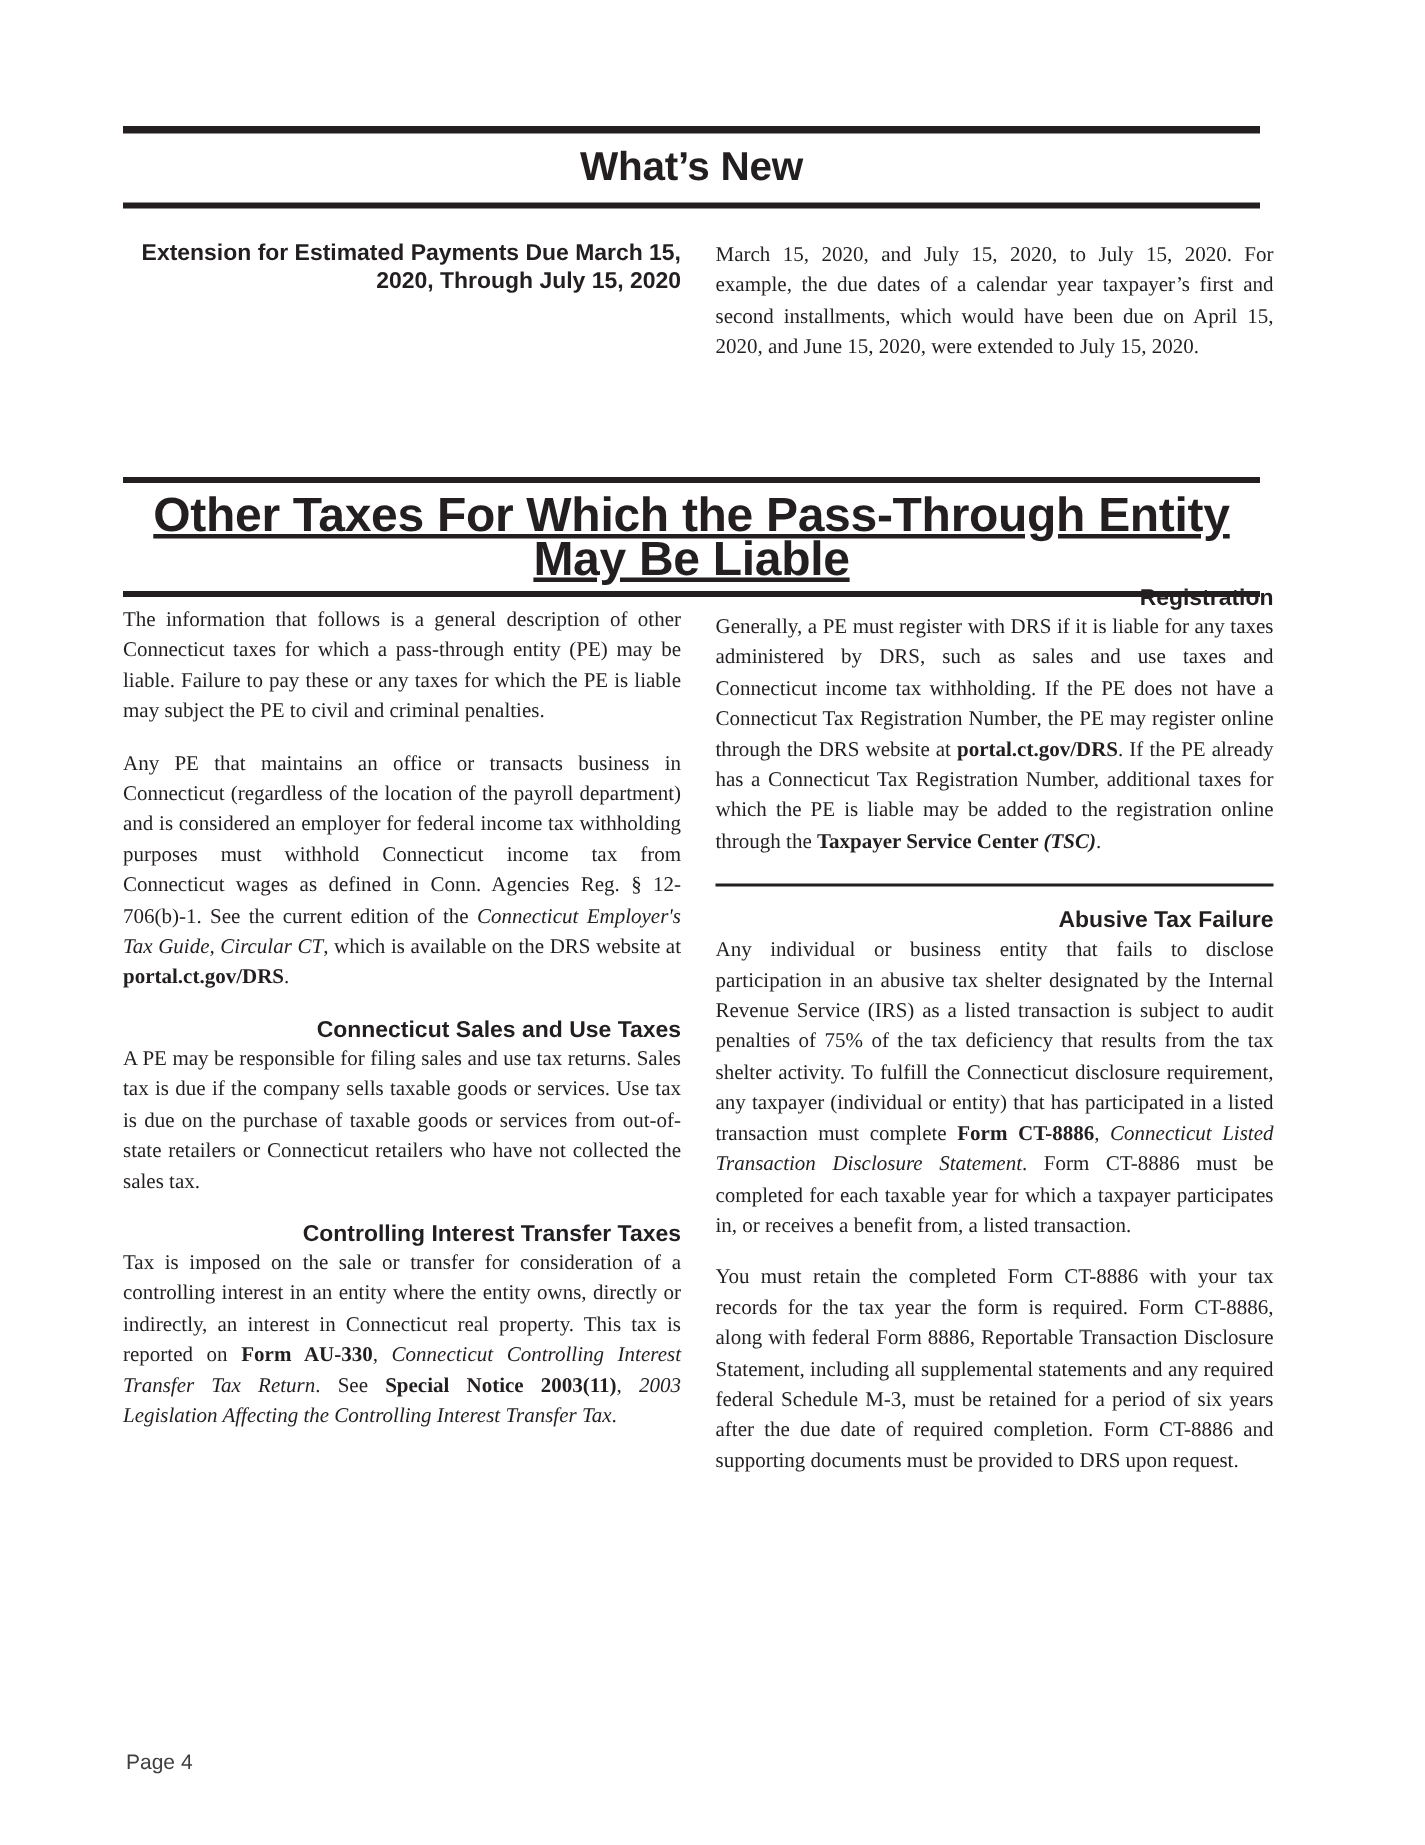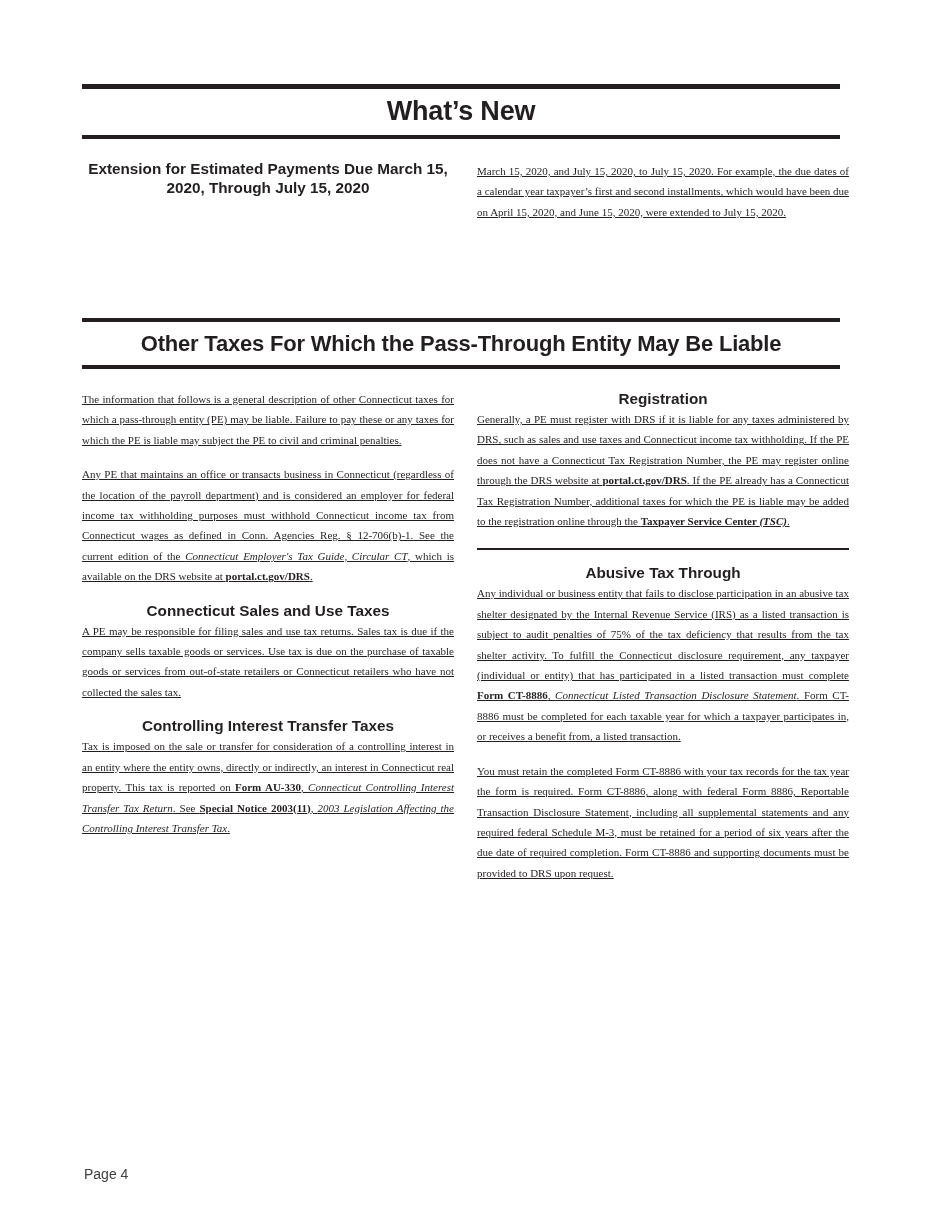--- a/index.html
+++ b/index.html
@@ -46,53 +46,53 @@
     text-align: center;
     color: #231f20;
     letter-spacing: -0.2px;
   }
   .banner-title.h1 {
     font-size: 27px;
     line-height: 31px;
     padding: 7px 0 8px 0;
   }
   .banner-title.h2 {
-    font-size: 22px;
+    font-size: 32px;
     line-height: 29px;
     padding: 7px 0 7px 0;
+    text-decoration: underline;
   }
 
   
   .col {
     position: absolute;
     width: 372px;
   }
   .col.left  { left: 82px; }
   .col.right { left: 477px; }
 
   p.body {
     margin: 0 0 0 0;
-    font-size: 11px;
+    font-size: 14px;
     line-height: 20.4px;
     text-align: justify;
     text-justify: inter-word;
     hyphens: none;
     color: #231f20;
-    text-decoration: underline;
   }
   p.body + p.body { margin-top: 14px; }
 
   h3.sub {
     font-family: "Liberation Sans", sans-serif;
     font-size: 15.3px;
     line-height: 19px;
     font-weight: bold;
     margin: 14px 0 1px 0;
     color: #231f20;
-    text-align: center;
+    text-align: right;
   }
   h3.sub.first { margin-top: 0; }
 
   .inner-rule {
     height: 2px;
     background: #231f20;
     width: 100%;
     margin: 17px 0 13px 0;
   }
 
@@ -128,21 +128,21 @@
   <div class="col right" style="top:161px;">
     <p class="body">March 15, 2020, and July 15, 2020, to July 15, 2020. For example, the due dates of a calendar year taxpayer’s first and second installments, which would have been due on April 15, 2020, and June 15, 2020, were extended to July 15, 2020.</p>
   </div>
 
   <div class="banner" style="top:318px;">
     <div class="rule-med"></div>
     <div class="banner-title h2">Other Taxes For Which the Pass-Through Entity May Be Liable</div>
     <div class="rule-med"></div>
   </div>
 
-  <div class="col left" style="top:389px;">
+  <div class="col left" style="top:404px;">
 
     <p class="body">The information that follows is a general description of other Connecticut taxes for which a pass-through entity (PE) may be liable. Failure to pay these or any taxes for which the PE is liable may subject the PE to civil and criminal penalties.</p>
 
     <p class="body"><span>Any PE that maintains an office or transacts business in Connecticut (regardless of the location of the payroll department) and is considered an employer for federal income tax withholding purposes must withhold Connecticut income tax from Connecticut wages as defined in Conn. Agencies Reg. § 12-706(b)-1. See the current edition of the </span><i>Connecticut Employer's Tax Guide, Circular CT</i><span>, which is available on the DRS website at </span><b>portal.ct.gov/DRS</b><span>.</span></p>
 
     <h3 class="sub">Connecticut Sales and Use Taxes</h3>
     <p class="body">A PE may be responsible for filing sales and use tax returns. Sales tax is due if the company sells taxable goods or services. Use tax is due on the purchase of taxable goods or services from out-of-state retailers or Connecticut retailers who have not collected the sales tax.</p>
 
     <h3 class="sub">Controlling Interest Transfer Taxes</h3>
     <p class="body"><span>Tax is imposed on the sale or transfer for consideration of a controlling interest in an entity where the entity owns, directly or indirectly, an interest in Connecticut real property. This tax is reported on </span><b>Form AU-330</b><span>, </span><i>Connecticut Controlling Interest Transfer Tax Return</i><span>. See </span><b>Special Notice 2003(11)</b><span>, </span><i>2003 Legislation Affecting the Controlling Interest Transfer Tax</i><span>.</span></p>
@@ -150,21 +150,21 @@
 
   </div>
 
   <div class="col right" style="top:389px;">
 
     <h3 class="sub first">Registration</h3>
     <p class="body"><span>Generally, a PE must register with DRS if it is liable for any taxes administered by DRS, such as sales and use taxes and Connecticut income tax withholding. If the PE does not have a Connecticut Tax Registration Number, the PE may register online through the DRS website at </span><b>portal.ct.gov/DRS</b><span>. If the PE already has a Connecticut Tax Registration Number, additional taxes for which the PE is liable may be added to the registration online through the </span><b>Taxpayer Service Center </b><span class="bi">(TSC)</span><span>.</span></p>
 
     <div class="inner-rule"></div>
 
-    <h3 class="sub first">Abusive Tax Through</h3>
+    <h3 class="sub first">Abusive Tax Failure</h3>
     <p class="body"><span>Any individual or business entity that fails to disclose participation in an abusive tax shelter designated by the Internal Revenue Service (IRS) as a listed transaction is subject to audit penalties of 75% of the tax deficiency that results from the tax shelter activity. To fulfill the Connecticut disclosure requirement, any taxpayer (individual or entity) that has participated in a listed transaction must complete </span><b>Form CT-8886</b><span>, </span><i>Connecticut Listed Transaction Disclosure Statement</i><span>. Form CT-8886 must be completed for each taxable year for which a taxpayer participates in, or receives a benefit from, a listed transaction.</span></p>
 
     <p class="body">You must retain the completed Form CT-8886 with your tax records for the tax year the form is required. Form CT-8886, along with federal Form 8886, Reportable Transaction Disclosure Statement, including all supplemental statements and any required federal Schedule M-3, must be retained for a period of six years after the due date of required completion. Form CT-8886 and supporting documents must be provided to DRS upon request.</p>
 
   </div>
 
   <div class="footer">Page 4</div>
 
 </div>
 

